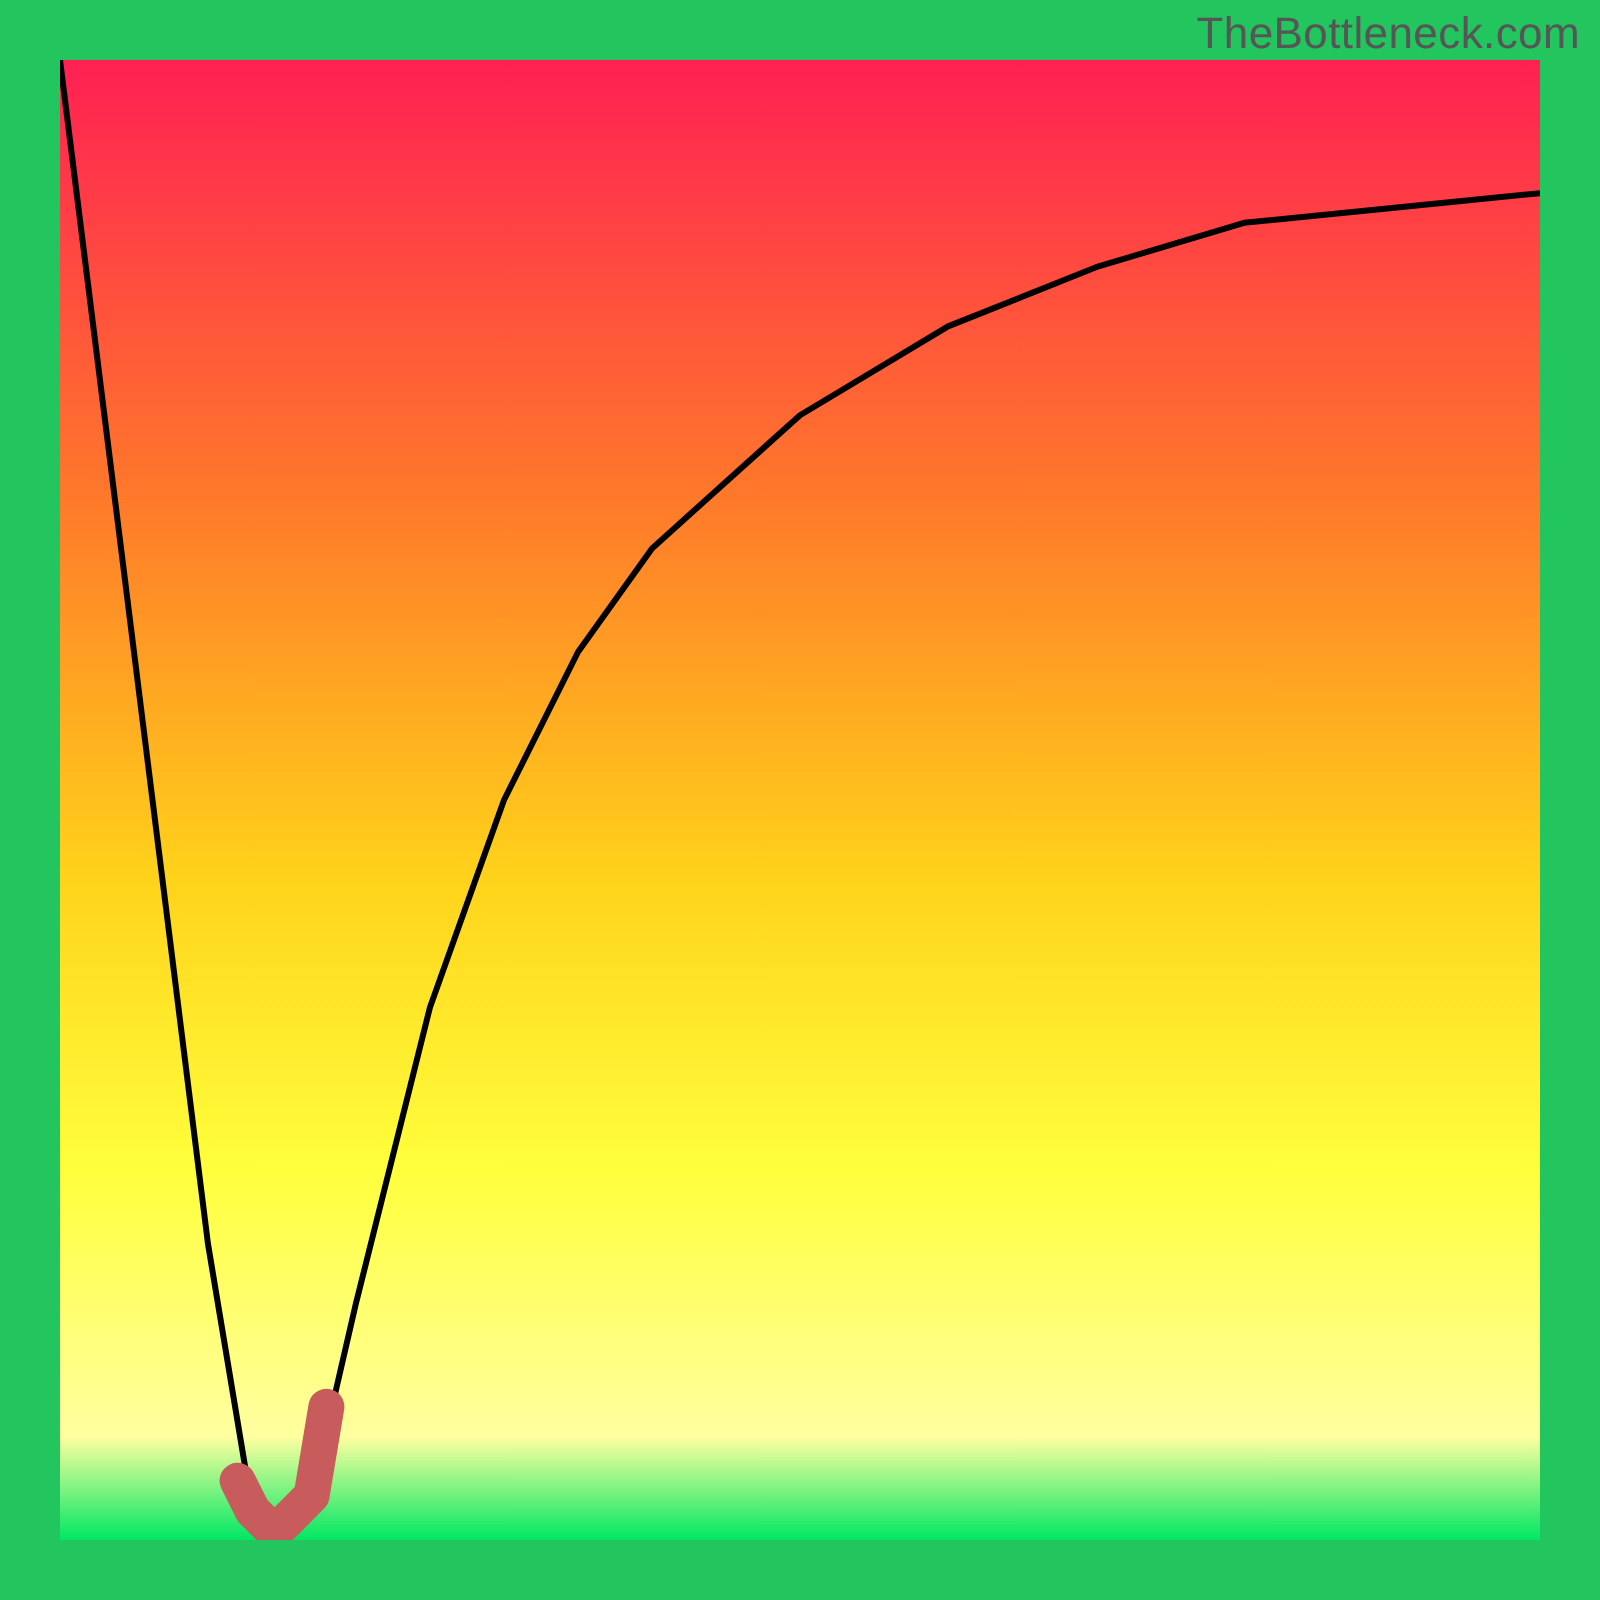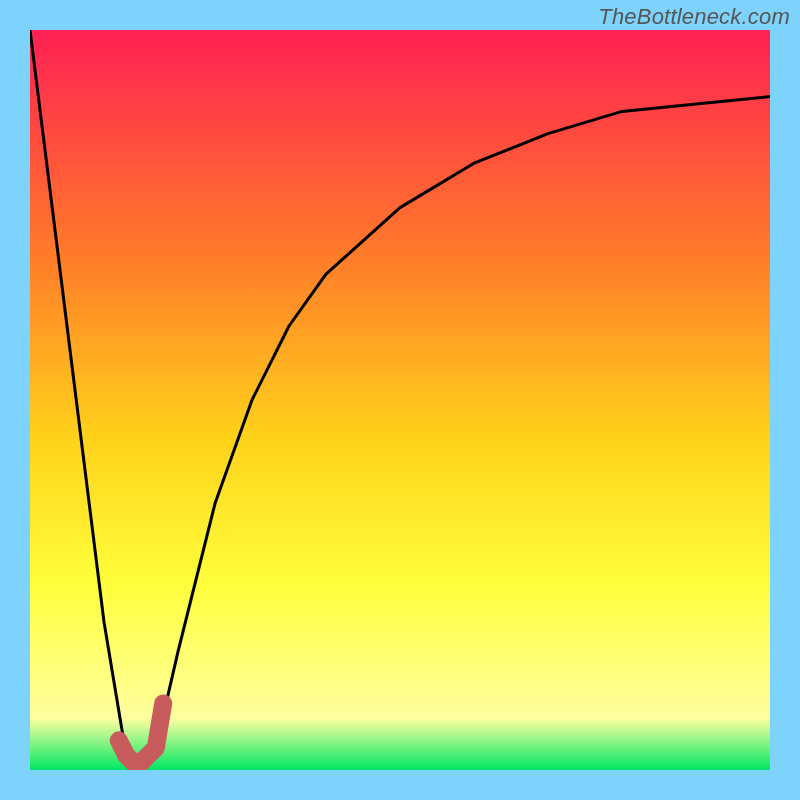--- a/index.html
+++ b/index.html
@@ -7,22 +7,21 @@
     padding: 0;
     width: 800px;
     height: 800px;
     background: #000;
     overflow: hidden;
   }
   .frame {
     position: relative;
     width: 800px;
     height: 800px;
-    background: #7dd3fc;
-    font-style: italic;
+    background: #22c55e;
   }
   .plot {
     position: absolute;
     left: 30px;
     top: 30px;
     width: 740px;
     height: 740px;
   }
   .watermark {
     position: absolute;

